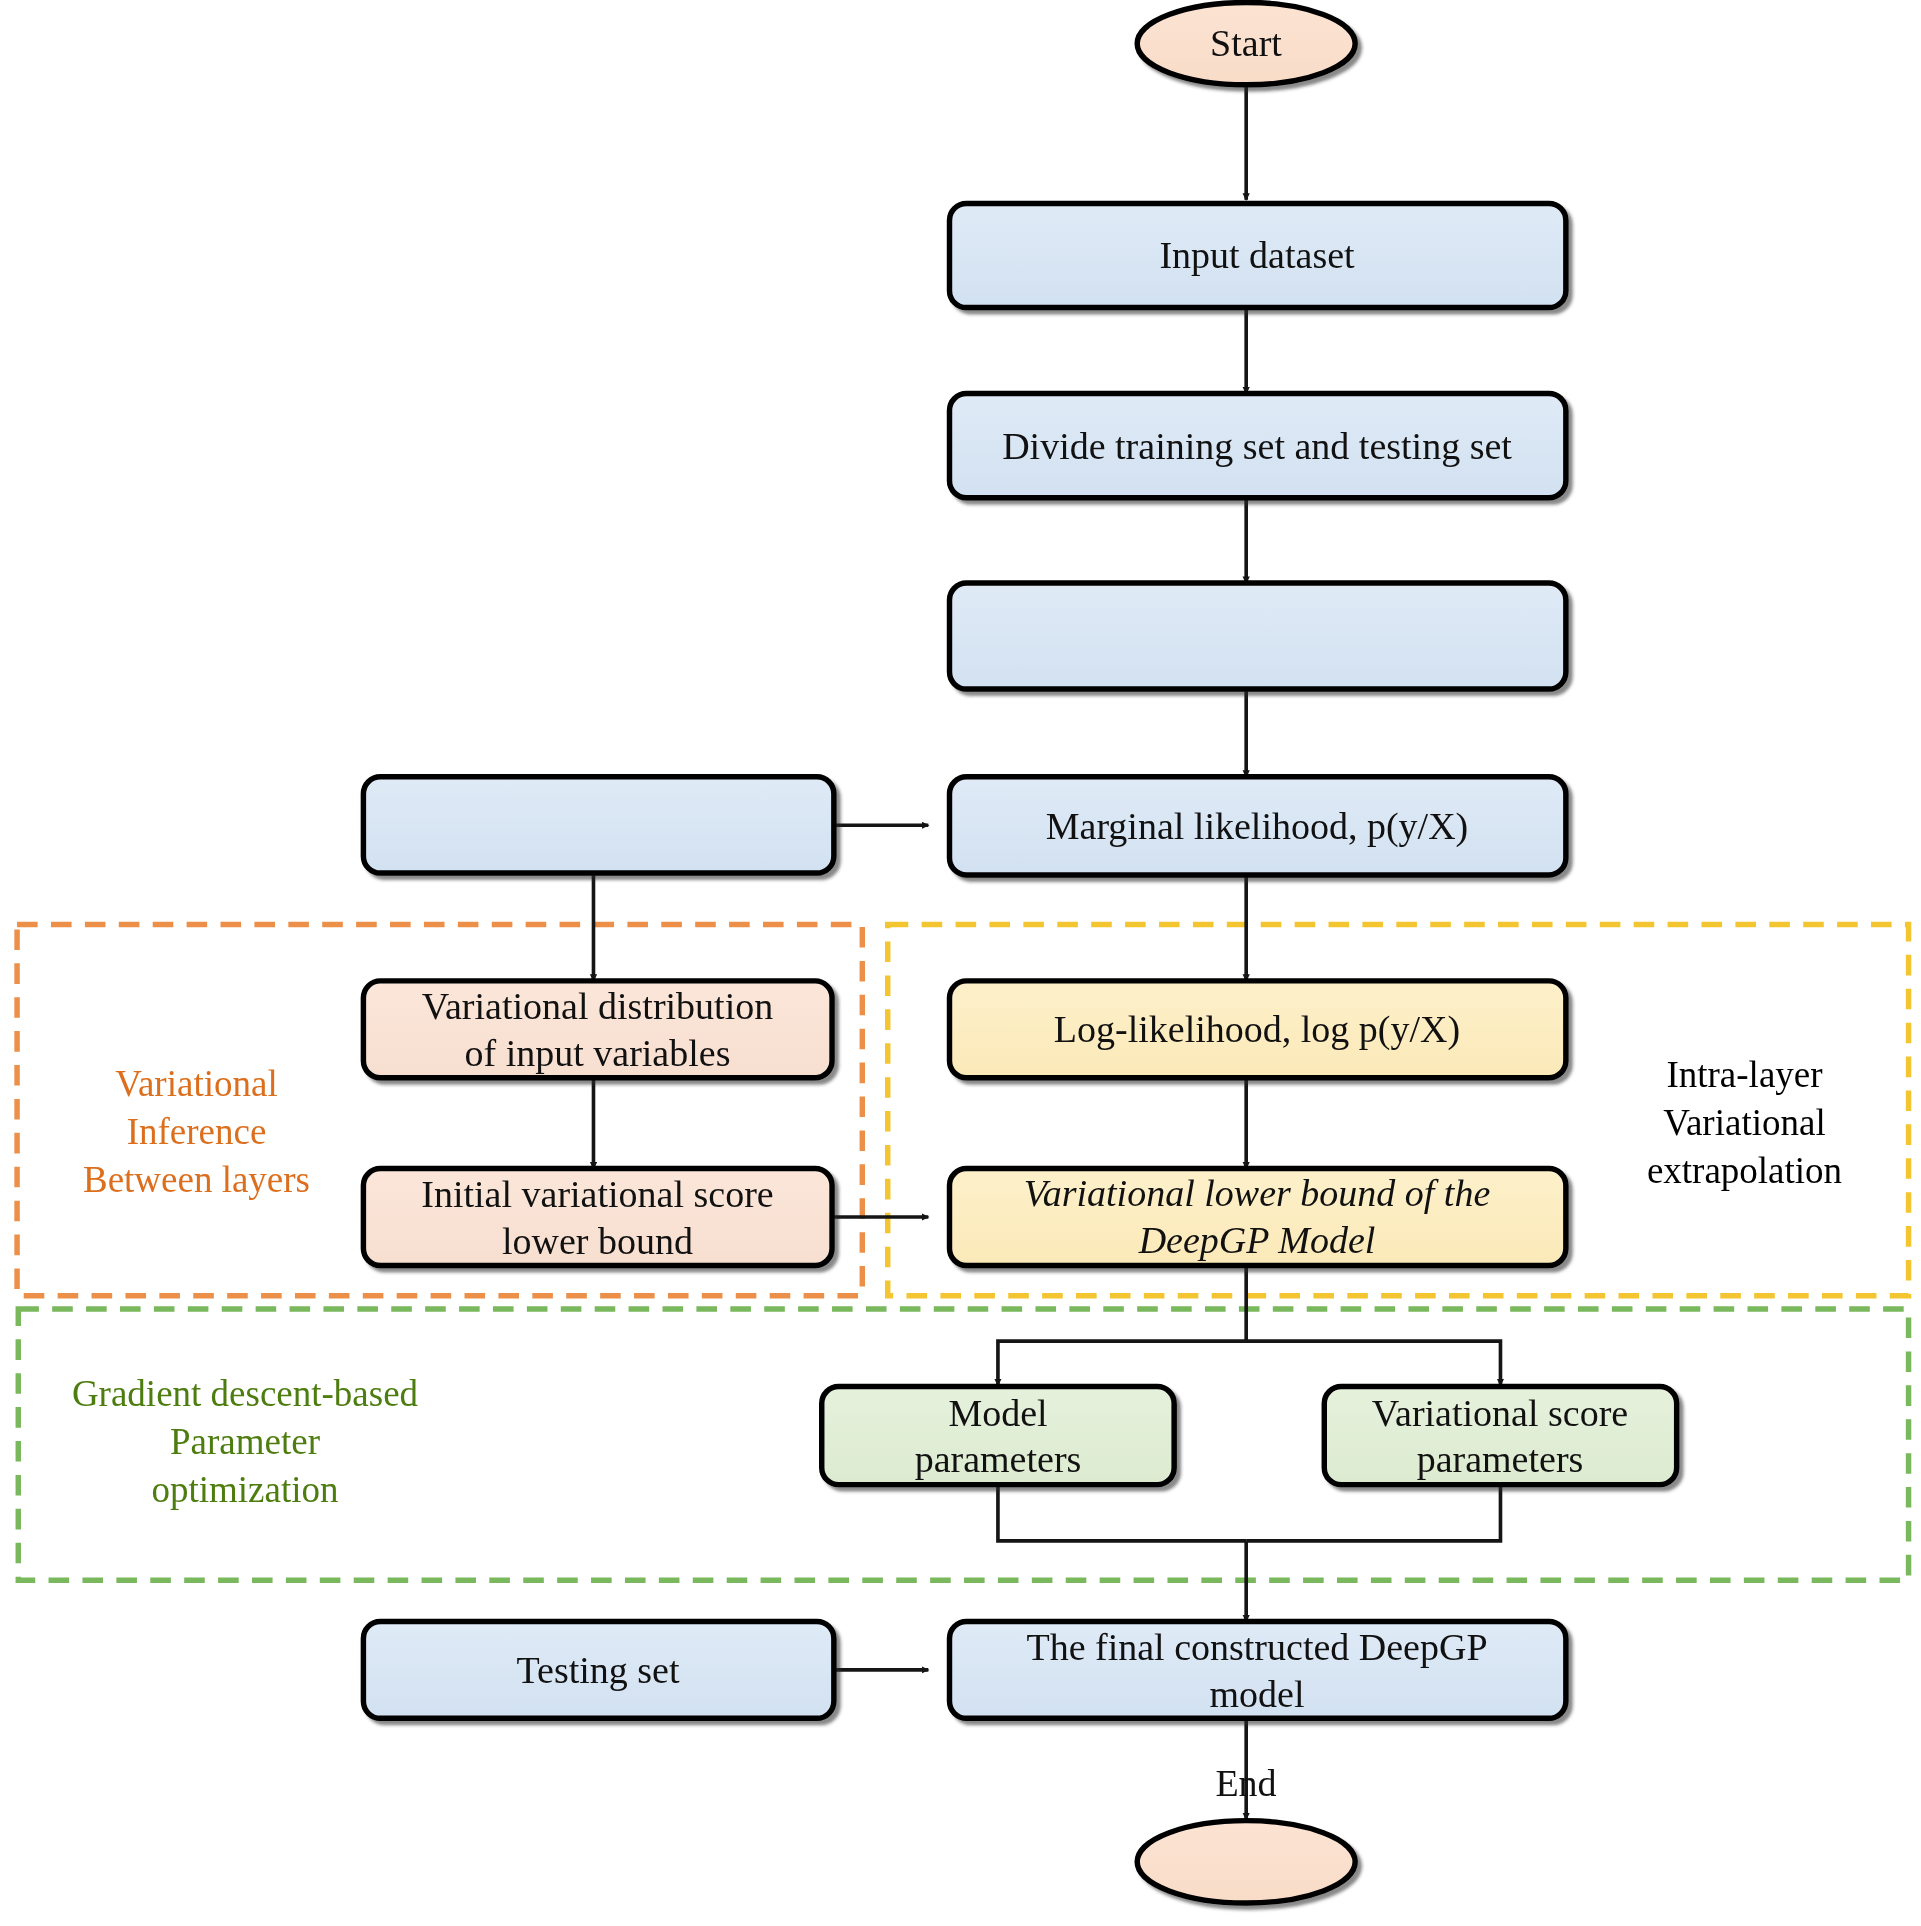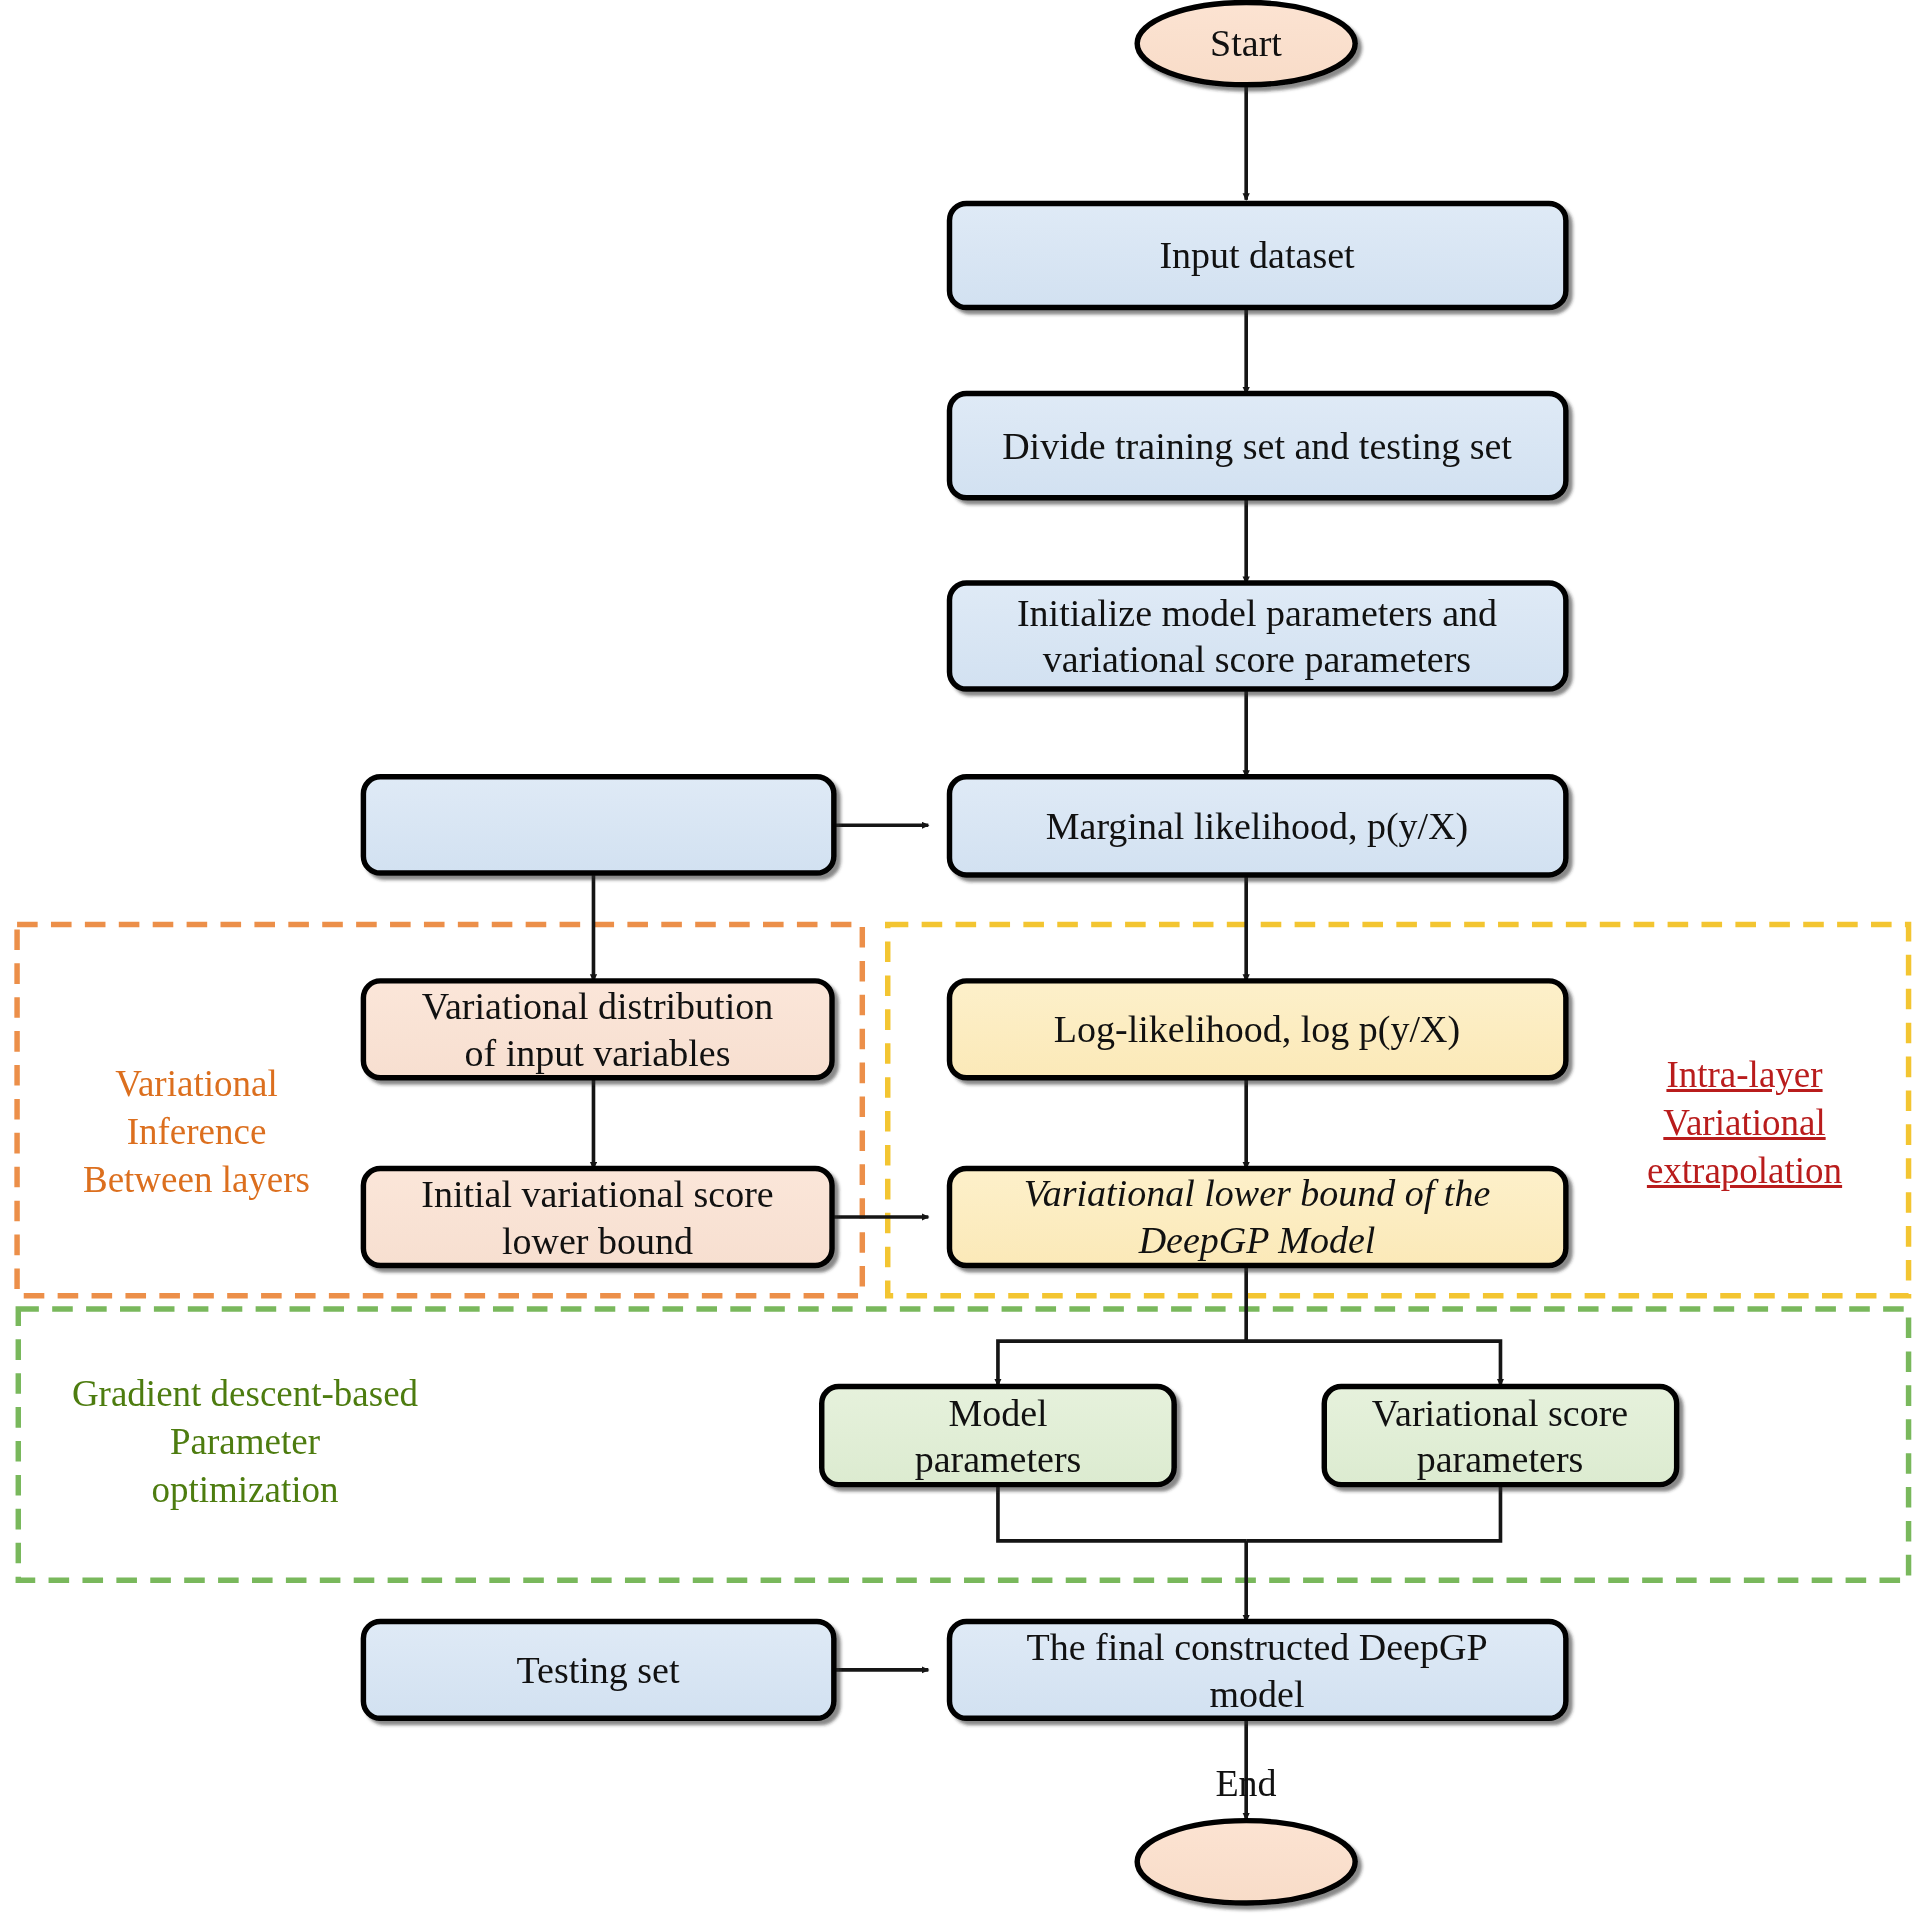--- a/index.html
+++ b/index.html
@@ -150,22 +150,20 @@
 
     <ellipse cx="2058" cy="3075" rx="180" ry="68" fill="url(#terminalGrad)" stroke="#000000" stroke-width="9" filter="url(#boxShadow)"></ellipse>
   </svg>
 
   <div class="node-text" style="left:1137px; top:2.4px; width:218px; height:82px;">Start</div>
 
   <div class="node-text" style="left:949px; top:203px; width:616px; height:104px;">Input dataset</div>
 
   <div class="node-text" style="left:949px; top:394px; width:616px; height:104px;">Divide training set and testing set</div>
 
-  <div class="node-text" style="left:949px; top:583px; width:616px; height:106px;">Initialize model parameters and
-variational score parameters</div>
 
 
   <div class="node-text" style="left:949px; top:777px; width:616px; height:98px;">Marginal likelihood, p(y/X)</div>
 
   <div class="node-text" style="left:363px; top:981px; width:469px; height:97px;">Variational distribution
 of input variables</div>
 
   <div class="node-text" style="left:949px; top:981px; width:616px; height:97px;">Log-likelihood, log p(y/X)</div>
 
   <div class="node-text" style="left:363px; top:1169px; width:469px; height:97px;">Initial variational score
@@ -184,21 +182,21 @@
 
   <div class="node-text" style="left:949px; top:1622px; width:616px; height:97px;">The final constructed DeepGP
 model</div>
 
   <div class="node-text" style="left:1137px; top:1742px; width:218px; height:82px;">End</div>
 
   <div class="group-label" style="left:51px; top:1060px; width:291px; color:#dc6f1e;">Variational
 Inference
 Between layers</div>
 
-  <div class="group-label" style="left:1599px; top:1051px; width:291px; color:#b91c1c;text-decoration:underline;">Intra-layer
+  <div class="group-label" style="left:1599px; top:1051px; width:291px; color:#000000;">Intra-layer
 Variational
 extrapolation</div>
 
   <div class="group-label" style="left:36px; top:1370px; width:418px; color:#4d7c0f;">Gradient descent-based
 Parameter
 optimization</div>
 
 </div>
 
 

